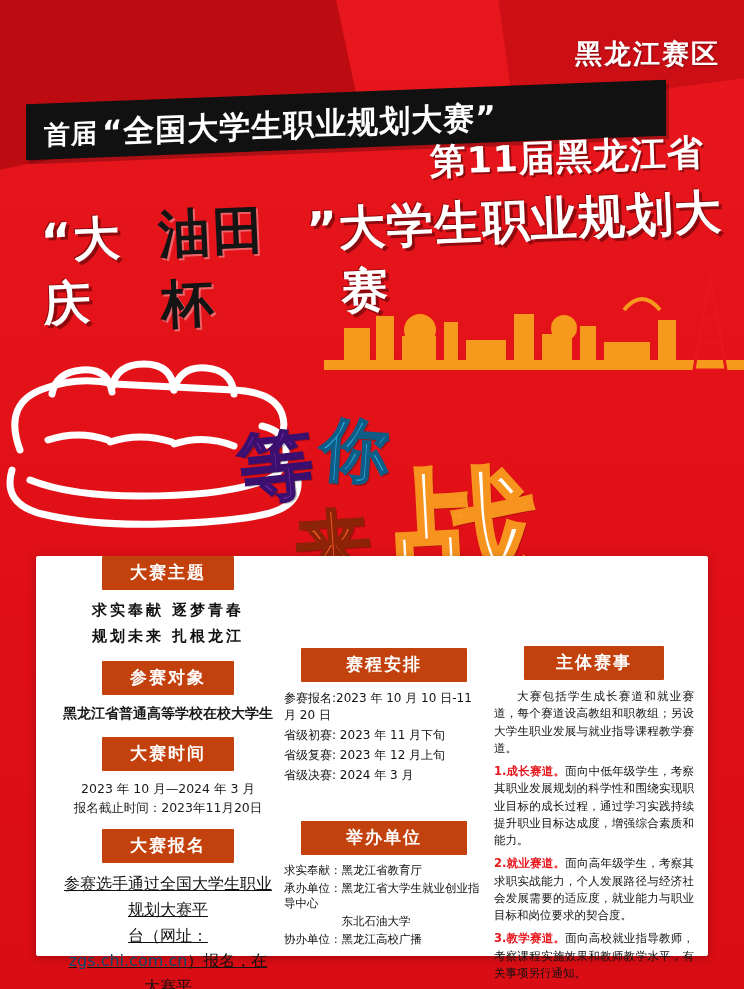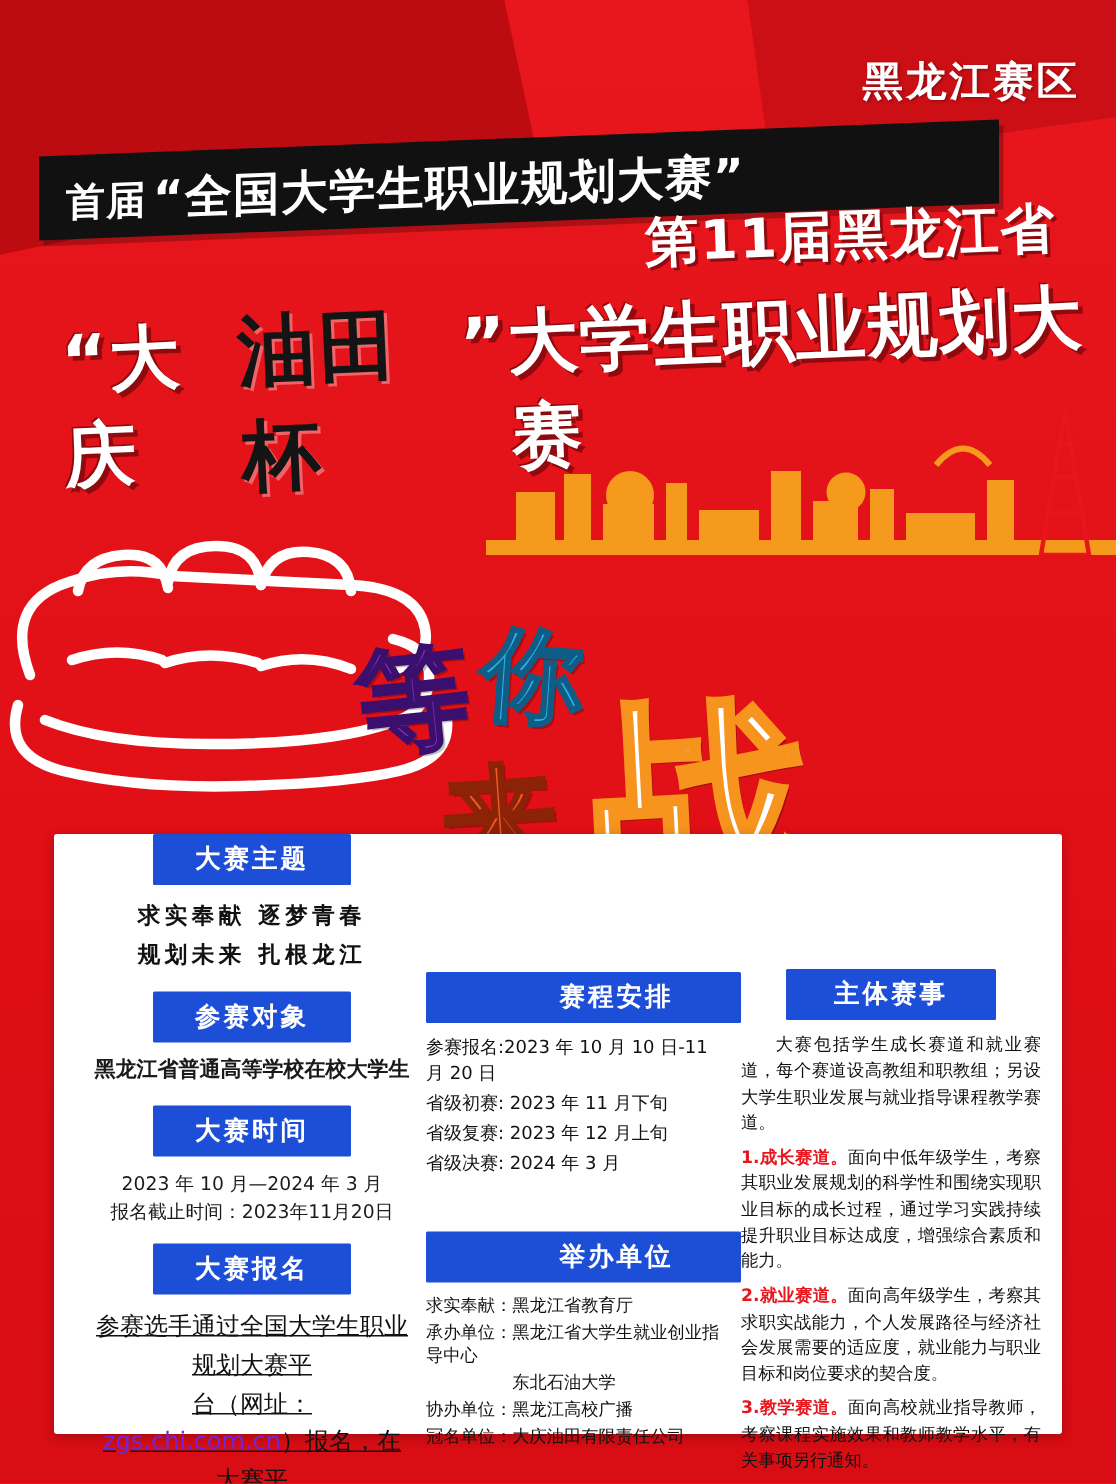--- a/index.html
+++ b/index.html
@@ -97,37 +97,37 @@
     position:absolute;left:36px;top:556px;width:672px;height:400px;
     background:#fff;border-radius:2px;
     box-shadow:0 2px 8px rgba(0,0,0,.25);
   }
   .card-inner{position:relative;width:100%;height:100%;}
   .col{position:absolute;top:0;}
   .col-1{left:22px;width:220px;}
   .col-2{left:248px;width:200px;}
   .col-3{left:458px;width:200px;}
   .hdr{
-    background:#1d4ed8;color:#fff;font-weight:bold;font-size:17px;
+    background:#c2410c;color:#fff;font-weight:bold;font-size:17px;
     text-align:center;padding:5px 0 6px;letter-spacing:2px;
     margin:0 auto 8px;border-radius:1px;
   }
   .hdr-w-120{width:132px;}
-  .hdr-w-150{width:166px;padding-left:44px;}
+  .hdr-w-150{width:166px;}
   .hdr-w-160{width:140px;}
   .body-txt{
     font-size:12.5px;color:#1a1a1a;line-height:1.55;text-align:center;
   }
   .theme-line{font-size:15px;font-weight:bold;letter-spacing:3px;color:#111;line-height:1.7;text-align:center;}
   .sched p{margin:0 0 3px;font-size:12px;color:#111;}
   .host p{margin:0 0 3px;font-size:11.5px;color:#111;}
   .signup{
     font-size:16px;line-height:1.6;color:#111;text-align:center;padding:0 4px;text-decoration:underline;
   }
-  .signup .url{color:#6d28d9;}
+  .signup .url{color:#0c4a6e;}
   .events p{margin:0 0 6px;font-size:11.5px;line-height:1.5;color:#111;text-align:justify;}
   .events .lead{color:#e8161d;font-weight:bold;}
   .events .indent{text-indent:2em;}
   .sub-gap{height:12px;}
 </style>
 </head>
 <body>
 
 <div class="poster">
 
@@ -236,21 +236,20 @@
           <p>省级决赛: 2024 年 3 月</p>
         </div>
 
         <div style="height:34px;"></div>
         <div class="hdr hdr-w-150">举办单位</div>
         <div class="host">
           <p>求实奉献：黑龙江省教育厅</p>
           <p>承办单位：黑龙江省大学生就业创业指导中心</p>
           <p>　　　　　东北石油大学</p>
           <p>协办单位：黑龙江高校广播</p>
-          <p>冠名单位：大庆油田有限责任公司</p>
         </div>
       </div>
 
       <div class="col col-3" style="top:90px;">
         <div class="hdr hdr-w-160">主体赛事</div>
         <div class="events">
           <p class="indent">大赛包括学生成长赛道和就业赛道，每个赛道设高教组和职教组；另设大学生职业发展与就业指导课程教学赛道。</p>
           <p>
             <span class="lead">1.成长赛道。</span><span>面向中低年级学生，考察其职业发展规划的科学性和围绕实现职业目标的成长过程，通过学习实践持续提升职业目标达成度，增强综合素质和能力。</span>
           </p>

